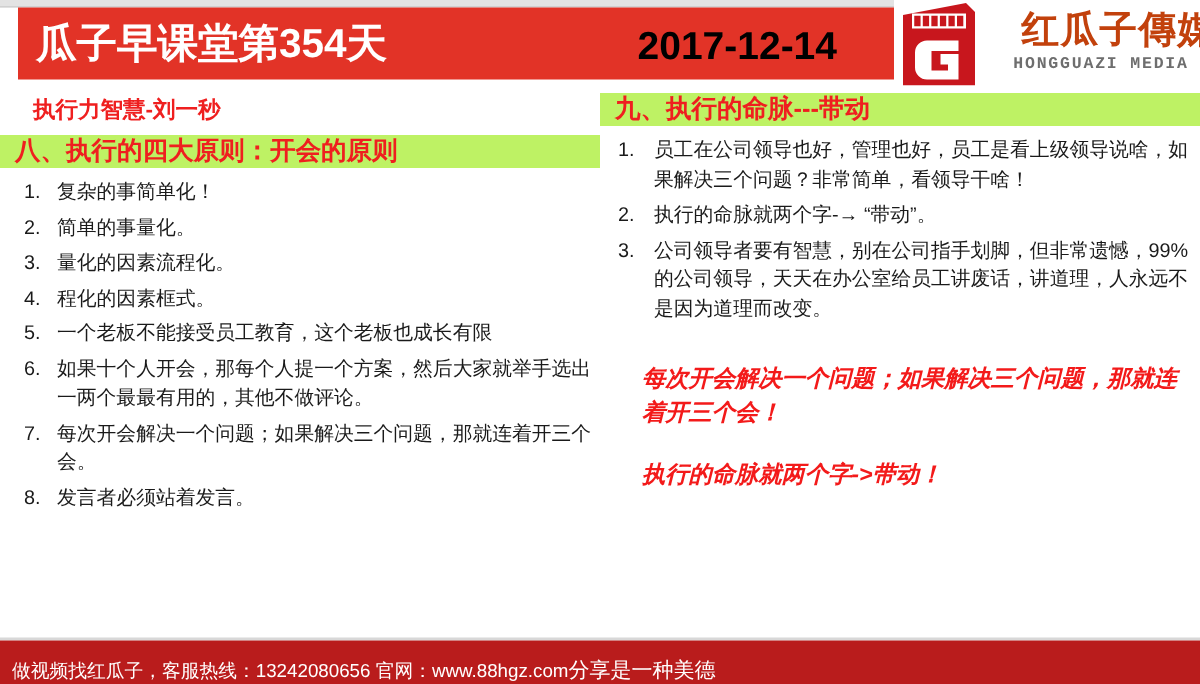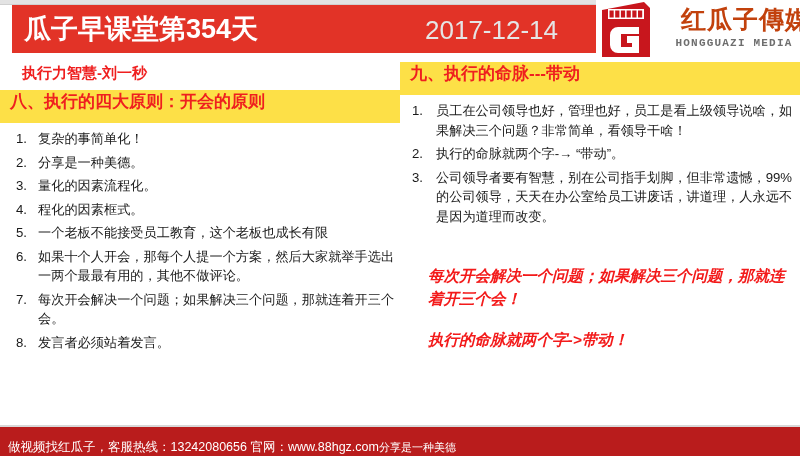--- a/index.html
+++ b/index.html
@@ -47,23 +47,23 @@
   }
   .header-title {
     color: #ffffff;
     font-size: 27px;
     font-weight: bold;
     letter-spacing: 0px;
     margin-left: 12px;
     white-space: nowrap;
   }
   .header-date {
-    color: #e5e5e5;
+    color: #000000;
     font-size: 26px;
-    font-weight: normal;
+    font-weight: bold;
     position: absolute;
     left: 413px;
     top: 10px;
     white-space: nowrap;
   }
   .header-divider {
     position: absolute;
     left: 589px;
     top: 0px;
     width: 3px;
@@ -129,24 +129,24 @@
 
   .subtitle {
     color: #ef1f1f;
     font-size: 15px;
     font-weight: bold;
     margin: 7px 0 0 22px;
     white-space: nowrap;
   }
 
   .heading-band {
-    background: #fde047;
-    height: 33px;
-    display: flex;
-    align-items: flex-start;
+    background: #bef264;
+    height: 22px;
+    display: flex;
+    align-items: flex-end;
   }
   .heading-band.left  { margin-top: 7px; }
   .heading-band.right { margin-top: 5px; }
   .heading-text {
     color: #ef1f1f;
     font-size: 17px;
     font-weight: bold;
     margin-left: 10px;
     white-space: nowrap;
   }
@@ -178,21 +178,21 @@
   .col-right ol.points li .num { left: 12px; }
 
   .callout {
     color: #f31a1a;
     font-size: 15.5px;
     font-weight: bold;
     font-style: italic;
     line-height: 23px;
     margin: 0 14px 0 28px;
   }
-  .callout.first { margin-top: 38px; }
+  .callout.first { margin-top: 26px; }
   .callout.second { margin-top: 18px; }
 
   
   .footer-topline {
     position: absolute;
     left: 0; top: 425px;
     width: 800px; height: 2px;
     background: #d8d8d8;
   }
   .footer {
@@ -205,21 +205,21 @@
     justify-content: flex-start;
   }
   .footer-left {
     color: #ffffff;
     font-size: 12.5px;
     margin-left: 8px;
     white-space: nowrap;
   }
   .footer-right {
     color: #ffffff;
-    font-size: 11px;
+    font-size: 14px;
     margin-right: 18px;
     white-space: nowrap;
   }
 </style>
 </head>
 <body>
 
 <div id="slide">
 
   <div class="top-strip"></div>
@@ -259,21 +259,21 @@
       <div class="heading-text">八、执行的四大原则：开会的原则</div>
     </div>
 
     <ol class="points">
       <li>
         <span class="num">1.</span>
         <span>复杂的事简单化！</span>
       </li>
       <li>
         <span class="num">2.</span>
-        <span>分享是一种美德。</span>
+        <span>简单的事量化。</span>
       </li>
       <li>
         <span class="num">3.</span>
         <span>量化的因素流程化。</span>
       </li>
       <li>
         <span class="num">4.</span>
         <span>程化的因素框式。</span>
       </li>
       <li>

